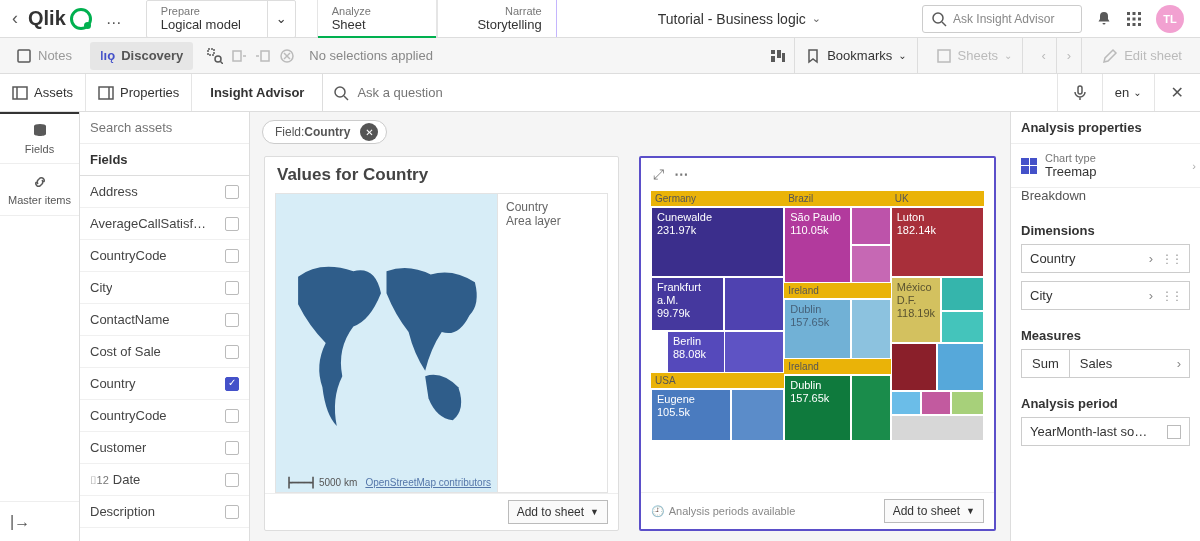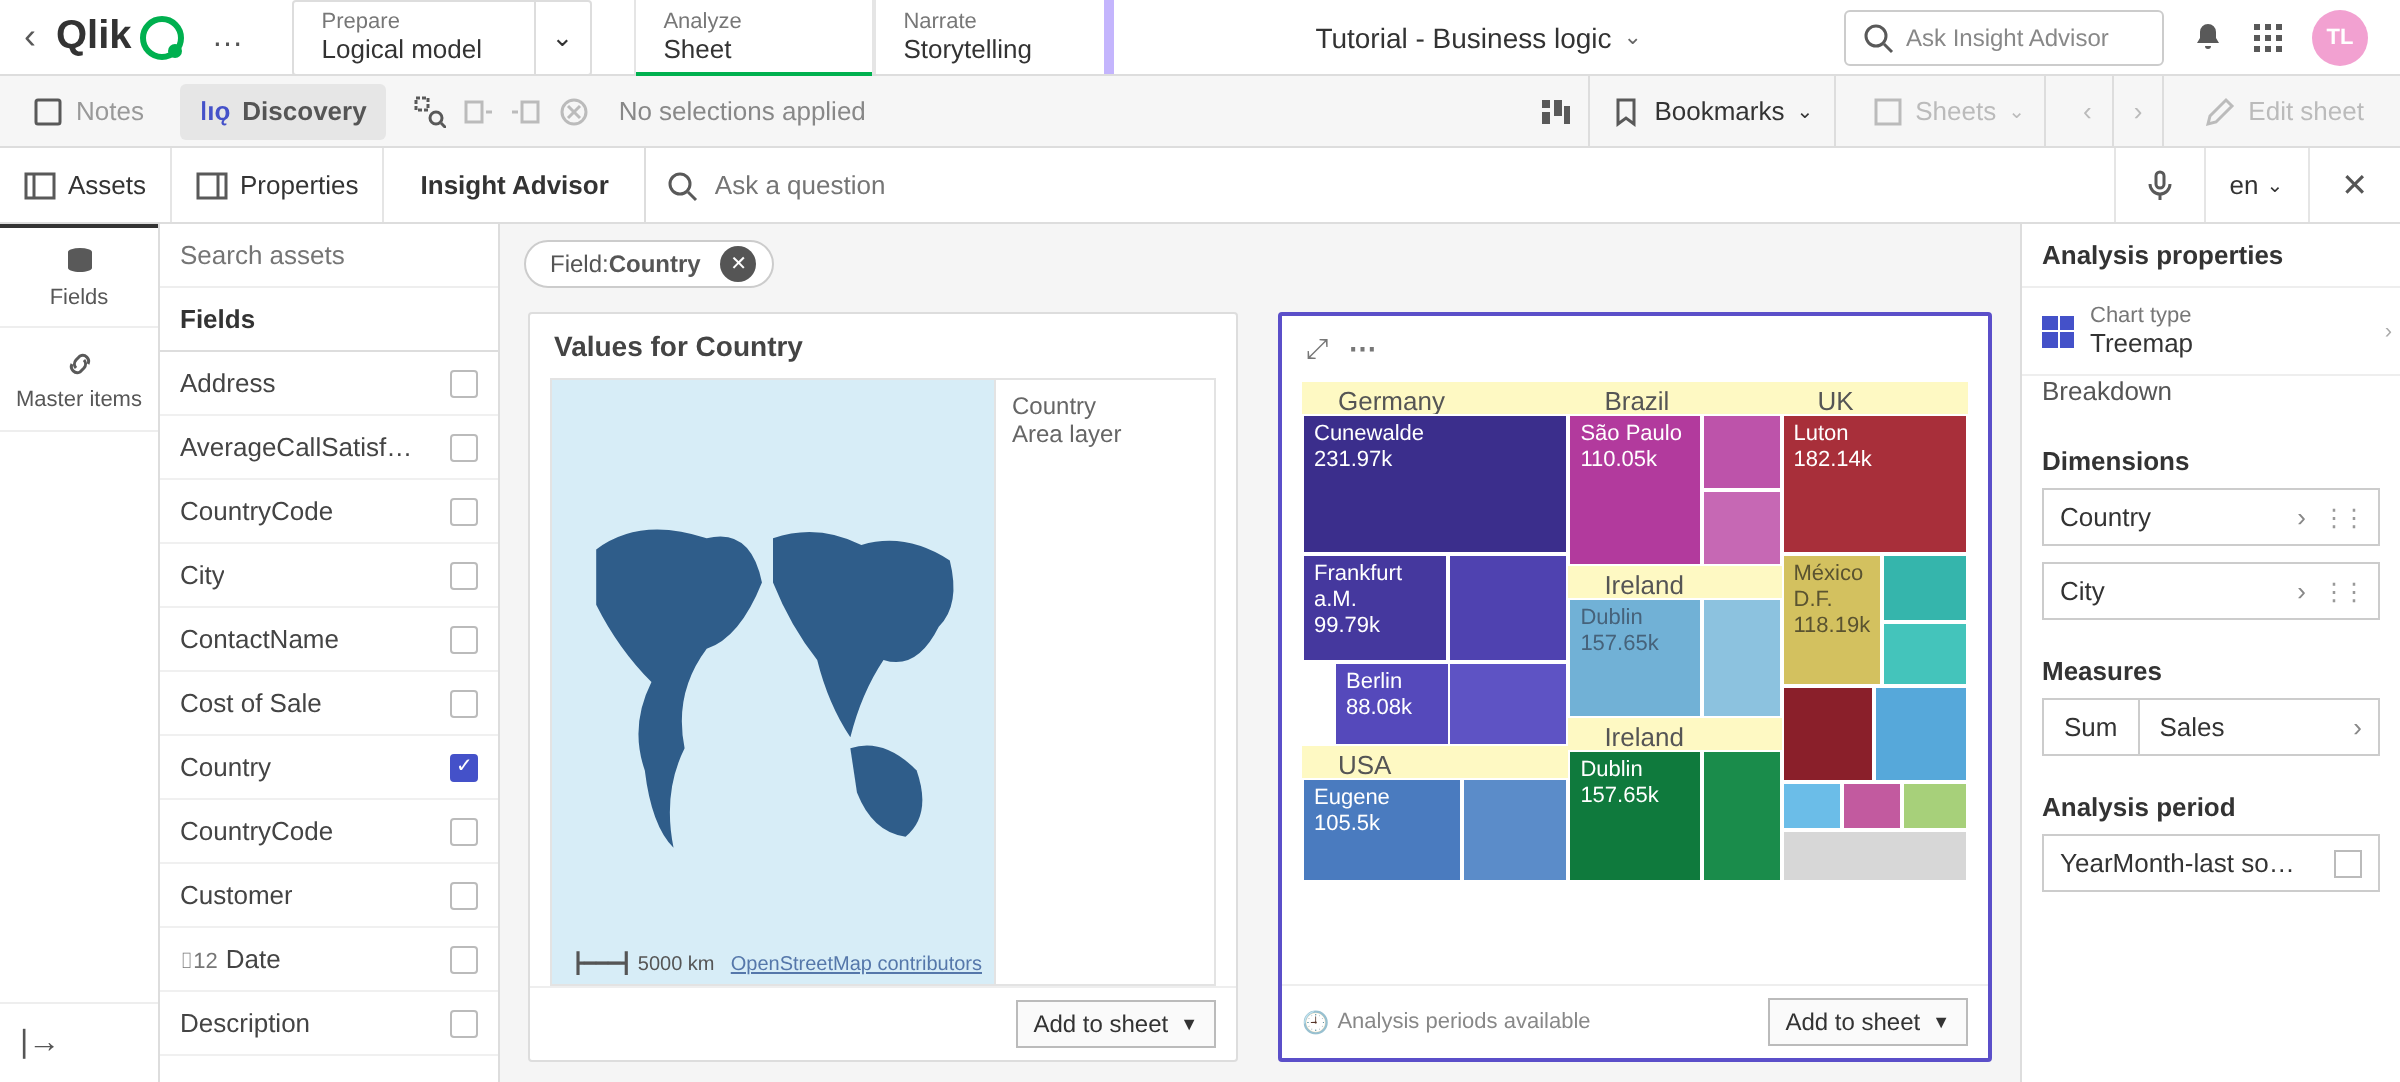--- a/index.html
+++ b/index.html
@@ -70,37 +70,37 @@
 
   
   .canvas { flex:1; background:#f5f5f5; display:flex; flex-direction:column; }
   .chip-row { padding:8px 12px; display:flex; gap:8px; }
   .chip { display:inline-flex; align-items:center; gap:10px; background:#fff; border:1px solid #ccc; border-radius:14px; padding:2px 8px 2px 12px; font-size:12px; color:#555; }
   .chip .x { width:18px;height:18px;border-radius:50%;background:#555;color:#fff;display:flex;align-items:center;justify-content:center;font-size:10px; cursor:pointer; }
   .cards { display:flex; gap:20px; padding:4px 14px 10px 14px; flex:1; }
   .card { background:#fff; border:1px solid #ddd; border-radius:2px; flex:1; display:flex; flex-direction:column; position:relative; }
   .card.selected { border:2px solid #5b4fc9; }
   .card-head { display:flex; justify-content:space-between; align-items:center; padding:8px 12px; }
-  .card-title { font-weight:600; color:#444; font-size:14px; }
+  .card-title { font-weight:600; color:#444; font-size:17px; }
   .card-icons { display:flex; gap:10px; color:#777; font-size:14px; }
   .card-body { flex:1; position:relative; padding:0 10px; overflow:hidden; }
   .card-foot { display:flex; justify-content:space-between; align-items:center; padding:6px 10px; border-top:1px solid #eee; }
   .add-btn { border:1px solid #bbb; background:#fafafa; padding:4px 8px; font-size:12px; display:flex; align-items:center; gap:6px; cursor:pointer; }
   .periods-note { font-size:11px; color:#888; display:flex; align-items:center; gap:4px; }
 
   
   .map-wrap { display:flex; height:100%; }
   .map-svg { flex:1; background:#d7edf7; position:relative; border:1px solid #e3e3e3; }
   .map-legend { width:110px; padding:6px 8px; font-size:12px; color:#666; border:1px solid #e3e3e3; border-left:none; }
   .scale { position:absolute; bottom:4px; left:10px; font-size:10px; color:#555; }
   .osm { position:absolute; bottom:4px; right:6px; font-size:10px; color:#5577aa; text-decoration:underline; }
 
   
   .treemap { position:relative; width:100%; height:250px; font-size:11px; color:#fff; }
-  .tm-group-label { position:absolute; background:#fef9c3; color:#555; padding:2px 18px; font-size:13px; }
+  .tm-group-label { position:absolute; background:#eab308; color:#555; padding:2px 4px; font-size:10px; }
   .tm-cell { position:absolute; padding:3px 5px; overflow:hidden; border:1px solid #fff; line-height:1.2; }
   .tm-cell .v { display:block; }
 
   
   .props { width:190px; border-left:1px solid #ddd; display:flex; flex-direction:column; font-size:13px; overflow-y:auto; }
   .props-head { padding:8px 10px; font-weight:600; border-bottom:1px solid #eee; }
   .chart-type-row { display:flex; align-items:center; gap:8px; padding:8px 10px; border-bottom:1px solid #eee; position:relative; }
   .treemap-icon { width:16px; height:16px; display:grid; grid-template-columns:1fr 1fr; grid-template-rows:1fr 1fr; gap:1px; }
   .treemap-icon span { background:#4451c9; }
   .ct-lbls { display:flex; flex-direction:column; }
@@ -142,21 +142,21 @@
     </div>
     <div class="chev">
         <span>⌄</span>
       </div>
   </div>
   <div class="nav-tabs">
     <div class="nav-tab active">
       <span class="small">Analyze</span>
       <span class="big">Sheet</span>
     </div>
-    <div class="nav-tab" style="border-right:5px solid #c4b5fd;">
+    <div class="nav-tab" style="border-right:1px solid #c4b5fd;align-items:flex-end;">
       <span class="small">Narrate</span>
       <span class="big">Storytelling</span>
     </div>
   </div>
 
   <div class="title-center">
     <span>Tutorial - Business logic</span>
     <span style="font-size:11px;color:#666;">⌄</span>
   </div>
 

